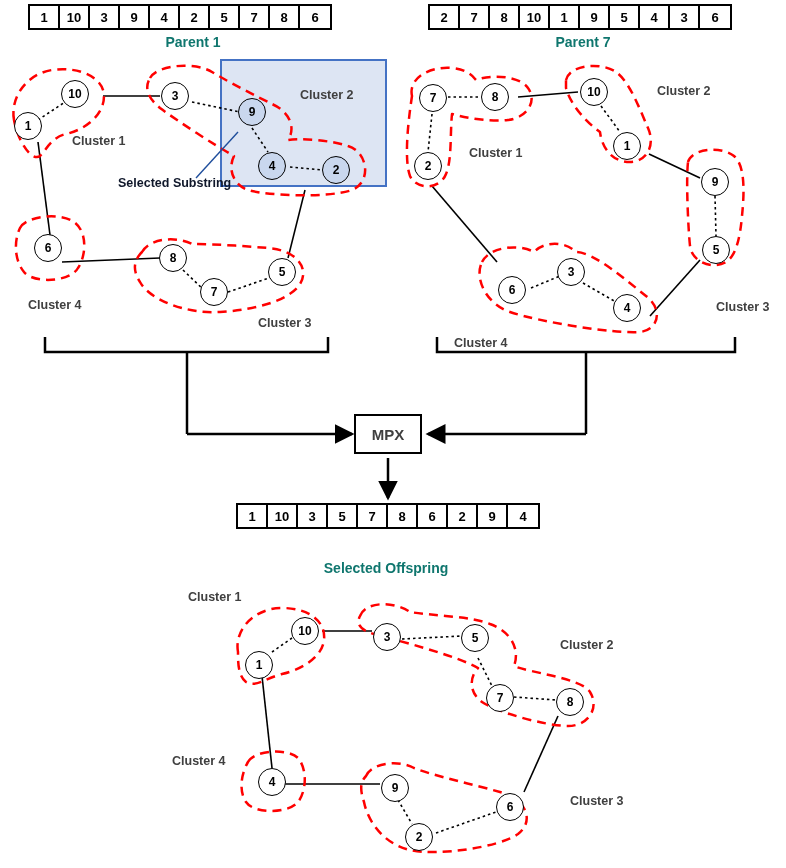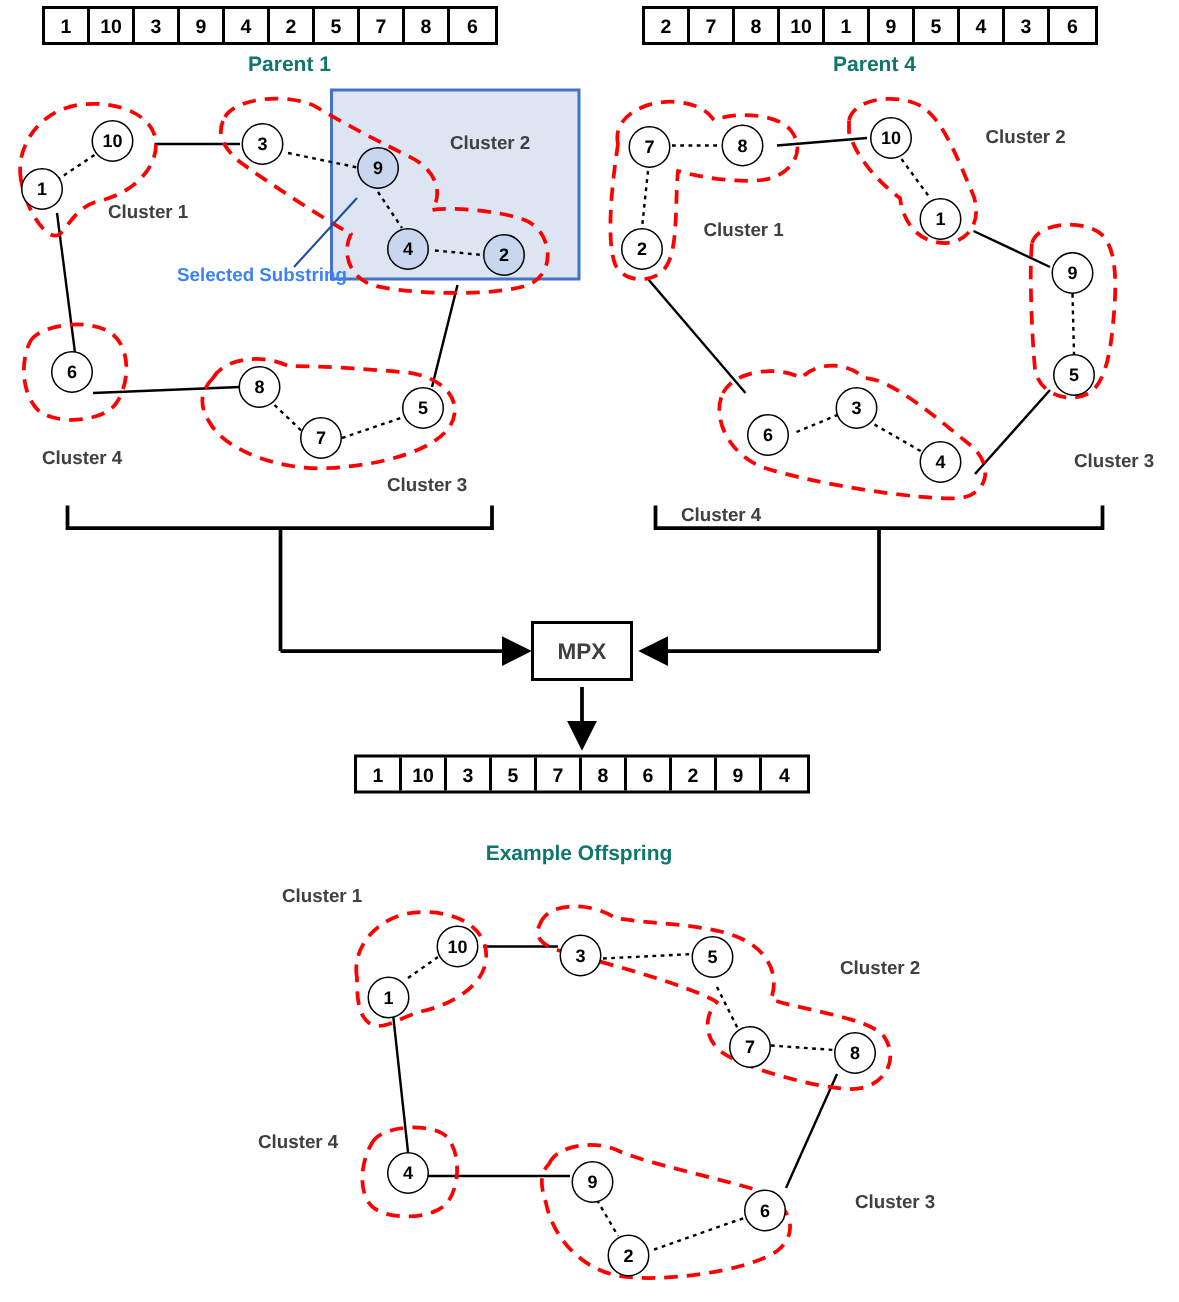--- a/index.html
+++ b/index.html
@@ -70,21 +70,21 @@
     position: absolute;
     font-size: 12.5px;
     font-weight: bold;
     color: #404040;
     white-space: nowrap;
   }
   .sub-label {
     position: absolute;
     font-size: 12.5px;
     font-weight: bold;
-    color: #3b82f6;
+    color: #0f172a;
     white-space: nowrap;
     line-height: 14px;
   }
 
   
   .mpx {
     position: absolute;
     border: 2px solid #000;
     background: #fff;
     width: 68px;
@@ -261,21 +261,21 @@
     <div class="cell">7</div>
     <div class="cell">8</div>
     <div class="cell">10</div>
     <div class="cell">1</div>
     <div class="cell">9</div>
     <div class="cell">5</div>
     <div class="cell">4</div>
     <div class="cell">3</div>
     <div class="cell">6</div>
   </div>
-  <div class="abs caption" style="left:508px; top:34px; width:150px;">Parent 4</div>
+  <div class="abs caption" style="left:508px; top:34px; width:150px;">Parent 7</div>
 
   <div class="node" style="left:14px;  top:112px;">1</div>
   <div class="node" style="left:61px;  top:80px;">10</div>
   <div class="node" style="left:161px; top:82px;">3</div>
   <div class="node sel" style="left:238px; top:98px;">9</div>
   <div class="node sel" style="left:258px; top:152px;">4</div>
   <div class="node sel" style="left:322px; top:156px;">2</div>
   <div class="node" style="left:34px;  top:234px;">6</div>
   <div class="node" style="left:159px; top:244px;">8</div>
   <div class="node" style="left:200px; top:278px;">7</div>
@@ -313,21 +313,21 @@
     <div class="cell">10</div>
     <div class="cell">3</div>
     <div class="cell">5</div>
     <div class="cell">7</div>
     <div class="cell">8</div>
     <div class="cell">6</div>
     <div class="cell">2</div>
     <div class="cell">9</div>
     <div class="cell">4</div>
   </div>
-  <div class="abs caption" style="left:286px; top:560px; width:200px;">Example Offspring</div>
+  <div class="abs caption" style="left:286px; top:560px; width:200px;">Selected Offspring</div>
 
   <div class="node" style="left:291px; top:617px;">10</div>
   <div class="node" style="left:245px; top:651px;">1</div>
   <div class="node" style="left:373px; top:623px;">3</div>
   <div class="node" style="left:461px; top:624px;">5</div>
   <div class="node" style="left:486px; top:684px;">7</div>
   <div class="node" style="left:556px; top:688px;">8</div>
   <div class="node" style="left:258px; top:768px;">4</div>
   <div class="node" style="left:381px; top:774px;">9</div>
   <div class="node" style="left:405px; top:823px;">2</div>

